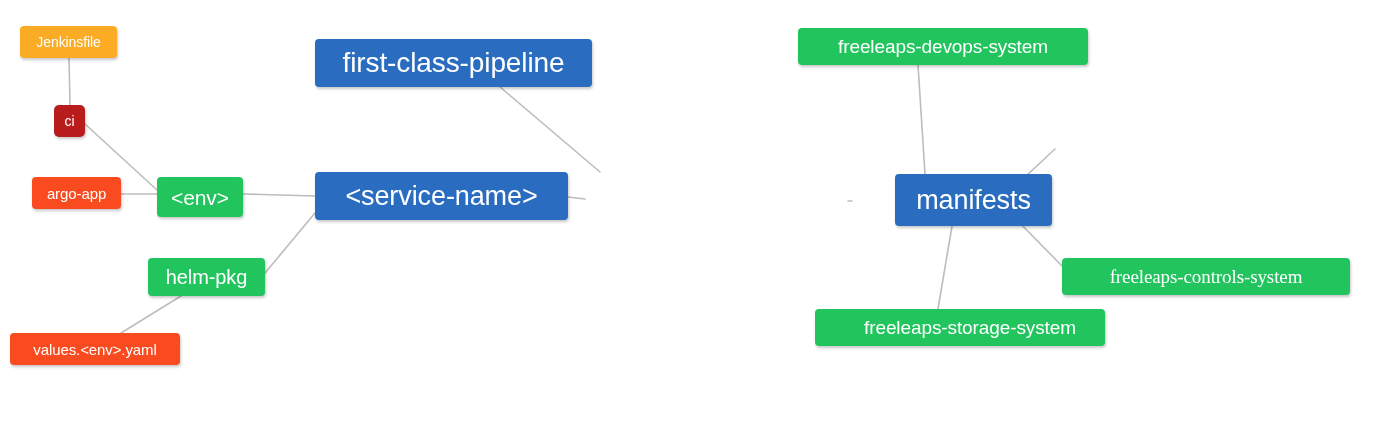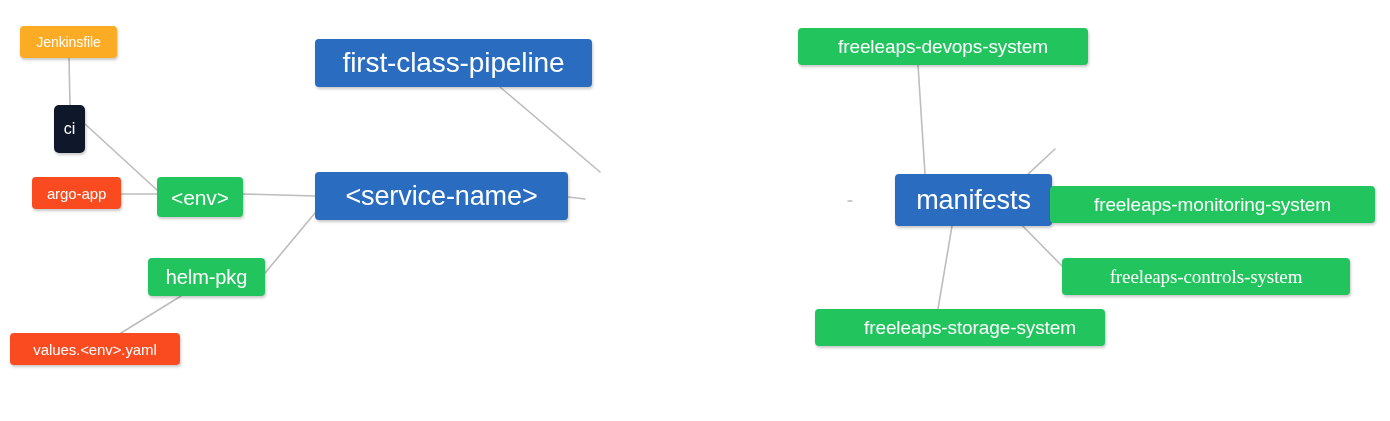--- a/index.html
+++ b/index.html
@@ -56,25 +56,24 @@
       <line x1="500" y1="87" x2="600" y2="172" stroke="#bdbdbd" stroke-width="1.6" stroke-linecap="round"></line>
       <line x1="568" y1="197" x2="585" y2="199" stroke="#bdbdbd" stroke-width="1.6" stroke-linecap="round"></line>
       <line x1="848" y1="201" x2="852" y2="201" stroke="#bdbdbd" stroke-width="1.6" stroke-linecap="round"></line>
       <line x1="925" y1="174" x2="918" y2="65" stroke="#bdbdbd" stroke-width="1.6" stroke-linecap="round"></line>
       <line x1="1009" y1="192" x2="1055" y2="149" stroke="#bdbdbd" stroke-width="1.6" stroke-linecap="round"></line>
       <line x1="1009" y1="203" x2="1050" y2="203" stroke="#bdbdbd" stroke-width="1.6" stroke-linecap="round"></line>
       <line x1="1009" y1="212" x2="1062" y2="266" stroke="#bdbdbd" stroke-width="1.6" stroke-linecap="round"></line>
       <line x1="952" y1="226" x2="938" y2="309" stroke="#bdbdbd" stroke-width="1.6" stroke-linecap="round"></line>
     </svg>
 <div class="node" style="left: 20px; top: 26px; width: 97px; height: 32px; background: rgb(251, 171, 36); font-size: 14px; text-align: right;">Jenkinsfile</div>
-    <div class="node sq" style="left: 54px; top: 105px; width: 31px; height: 48px; background: #0f172a; font-size: 16px;">ci</div>
+    <div class="node sq" style="left: 54px; top: 105px; width: 31px; height: 32px; background: #b91c1c; font-size: 14px;">ci</div>
     <div class="node" style="left: 32px; top: 177px; width: 89px; height: 32px; background: rgb(250, 74, 32); font-size: 15px;">argo-app</div>
     <div class="node" style="left: 157px; top: 177px; width: 86px; height: 40px; background: rgb(34, 196, 94); font-size: 21px;">&lt;env&gt;</div>
     <div class="node" style="left: 148px; top: 258px; width: 117px; height: 38px; background: rgb(34, 196, 94); font-size: 20px;">helm-pkg</div>
     <div class="node" style="left: 10px; top: 333px; width: 170px; height: 32px; background: rgb(250, 74, 32); font-size: 15px;">values.&lt;env&gt;.yaml</div>
     <div class="node" style="left: 315px; top: 39px; width: 277px; height: 48px; background: rgb(42, 109, 192); font-size: 28px;">first-class-pipeline</div>
     <div class="node" style="left: 315px; top: 172px; width: 253px; height: 48px; background: rgb(42, 109, 192); font-size: 27px;">&lt;service-name&gt;</div>
     <div class="node" style="left: 852px; top: 174px; width: 157px; height: 52px; background: rgb(42, 109, 192); font-size: 27px; margin-left: 43px;">manifests</div>
     <div class="node" style="left: 798px; top: 28px; width: 290px; height: 37px; background: rgb(34, 196, 94); font-size: 19px;">freeleaps-devops-system</div>
-    <div class="node" style="left: 1050px; top: 186px; width: 325px; height: 37px; background: rgb(34, 196, 94); font-size: 19px;">freeleaps-monitoring-system</div>
     <div class="node" style="left: 1062px; top: 258px; width: 288px; height: 37px; background: rgb(34, 196, 94); font-size: 19px; font-family: Liberation Serif, serif;">freeleaps-controls-system</div>
     <div class="node" style="left: 815px; top: 309px; width: 290px; height: 37px; background: rgb(34, 196, 94); font-size: 19px; padding-left: 20px;">freeleaps-storage-system</div>
   </div>
 
 </body></html>

